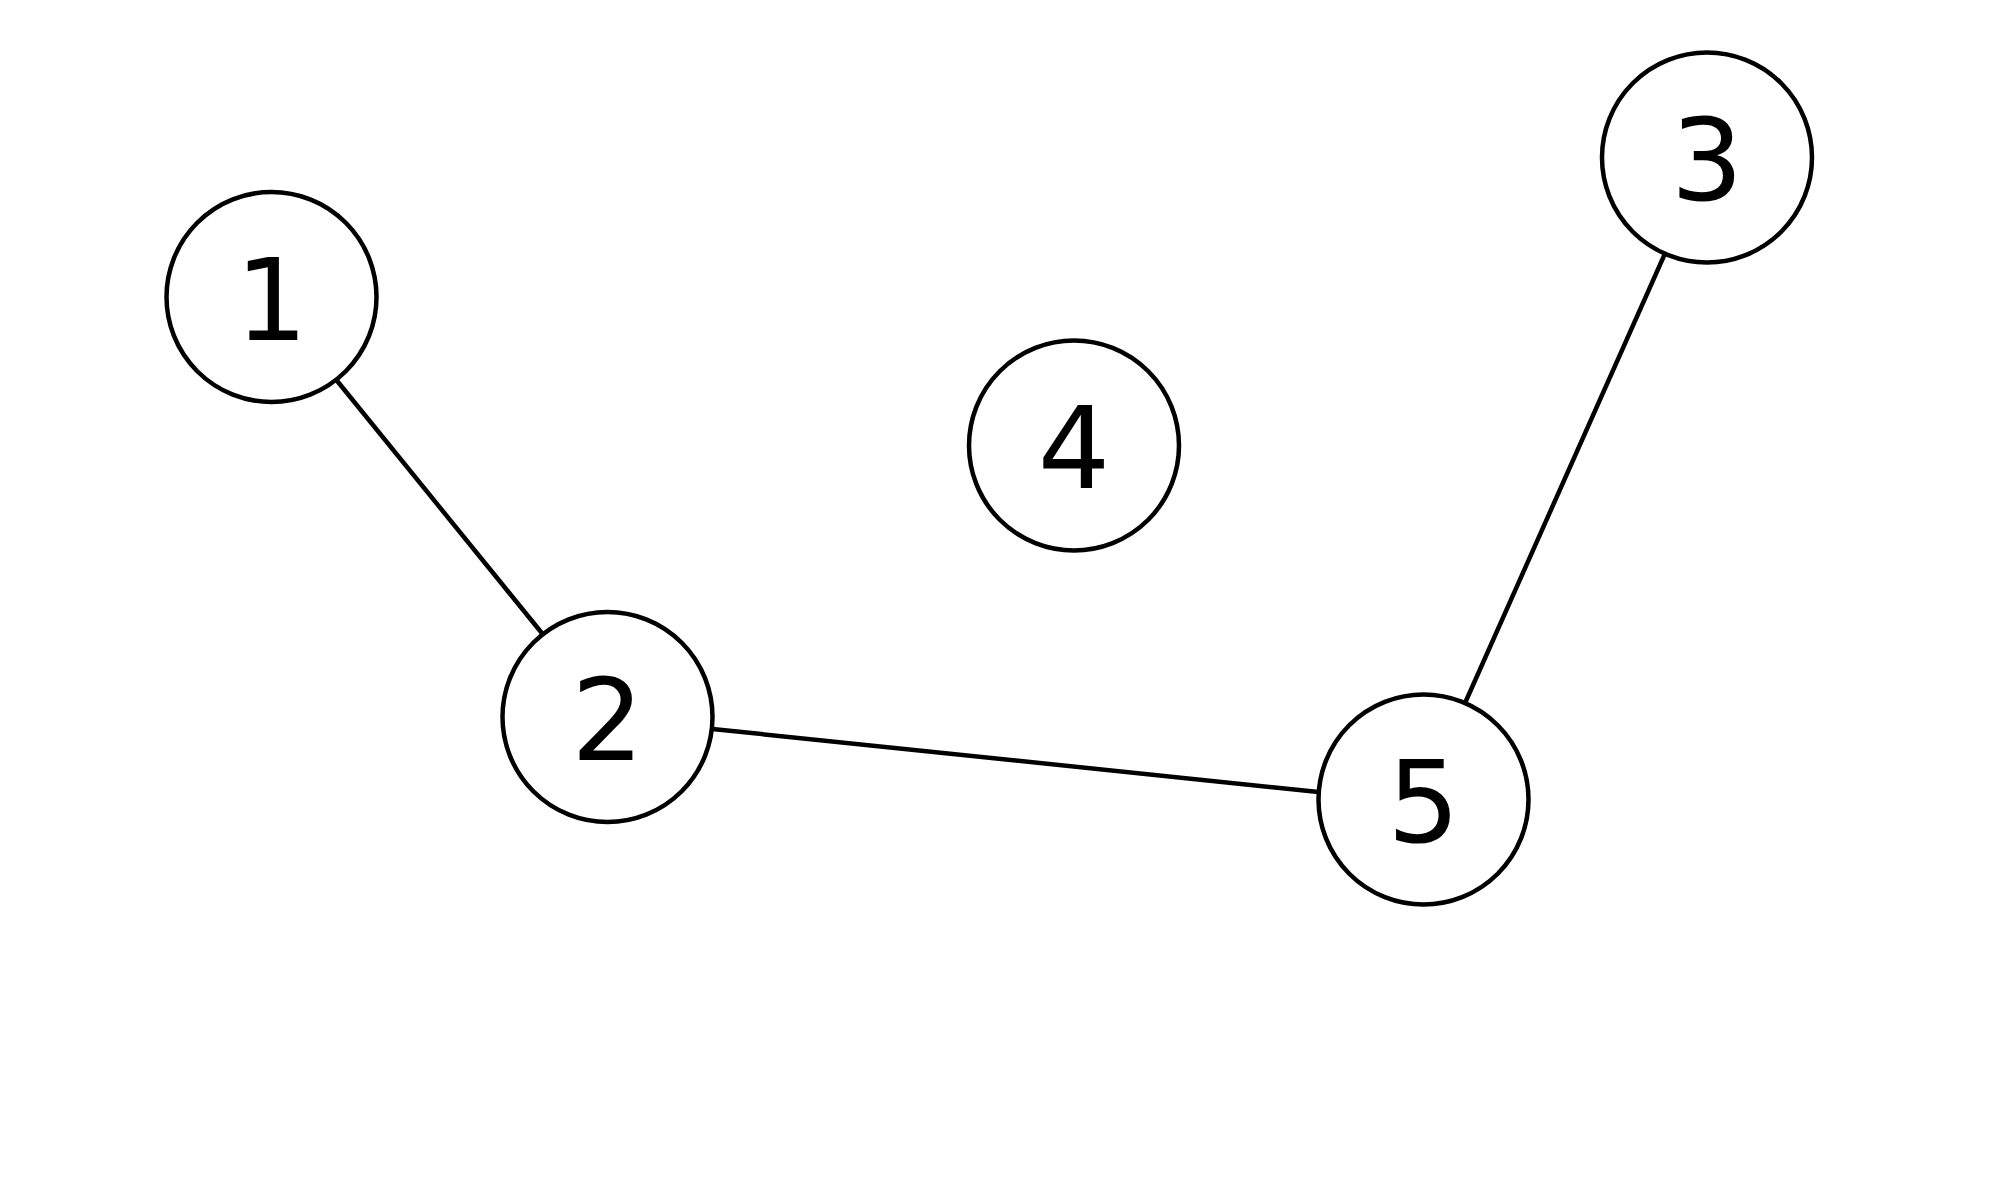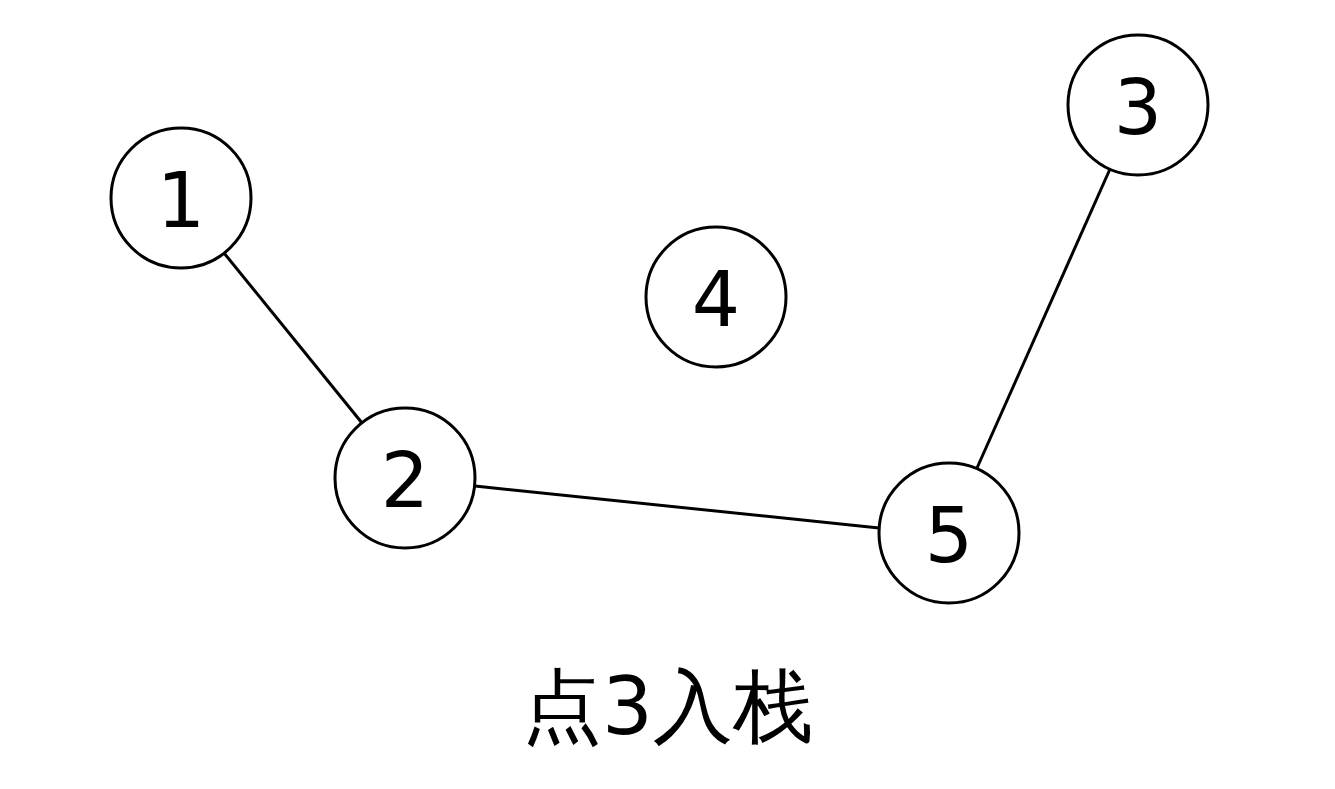--- a/index.html
+++ b/index.html
@@ -96,15 +96,14 @@
       </g>
 
       <g>
         <circle class="graph-node-circle" cx="949" cy="533" r="70"></circle>
         <text class="graph-node-label" x="949" y="535">5</text>
       </g>
 
     </g>
   </svg>
 
-  <div class="diagram-caption">点3入栈</div>
 
 </div>
 
 </body></html>

